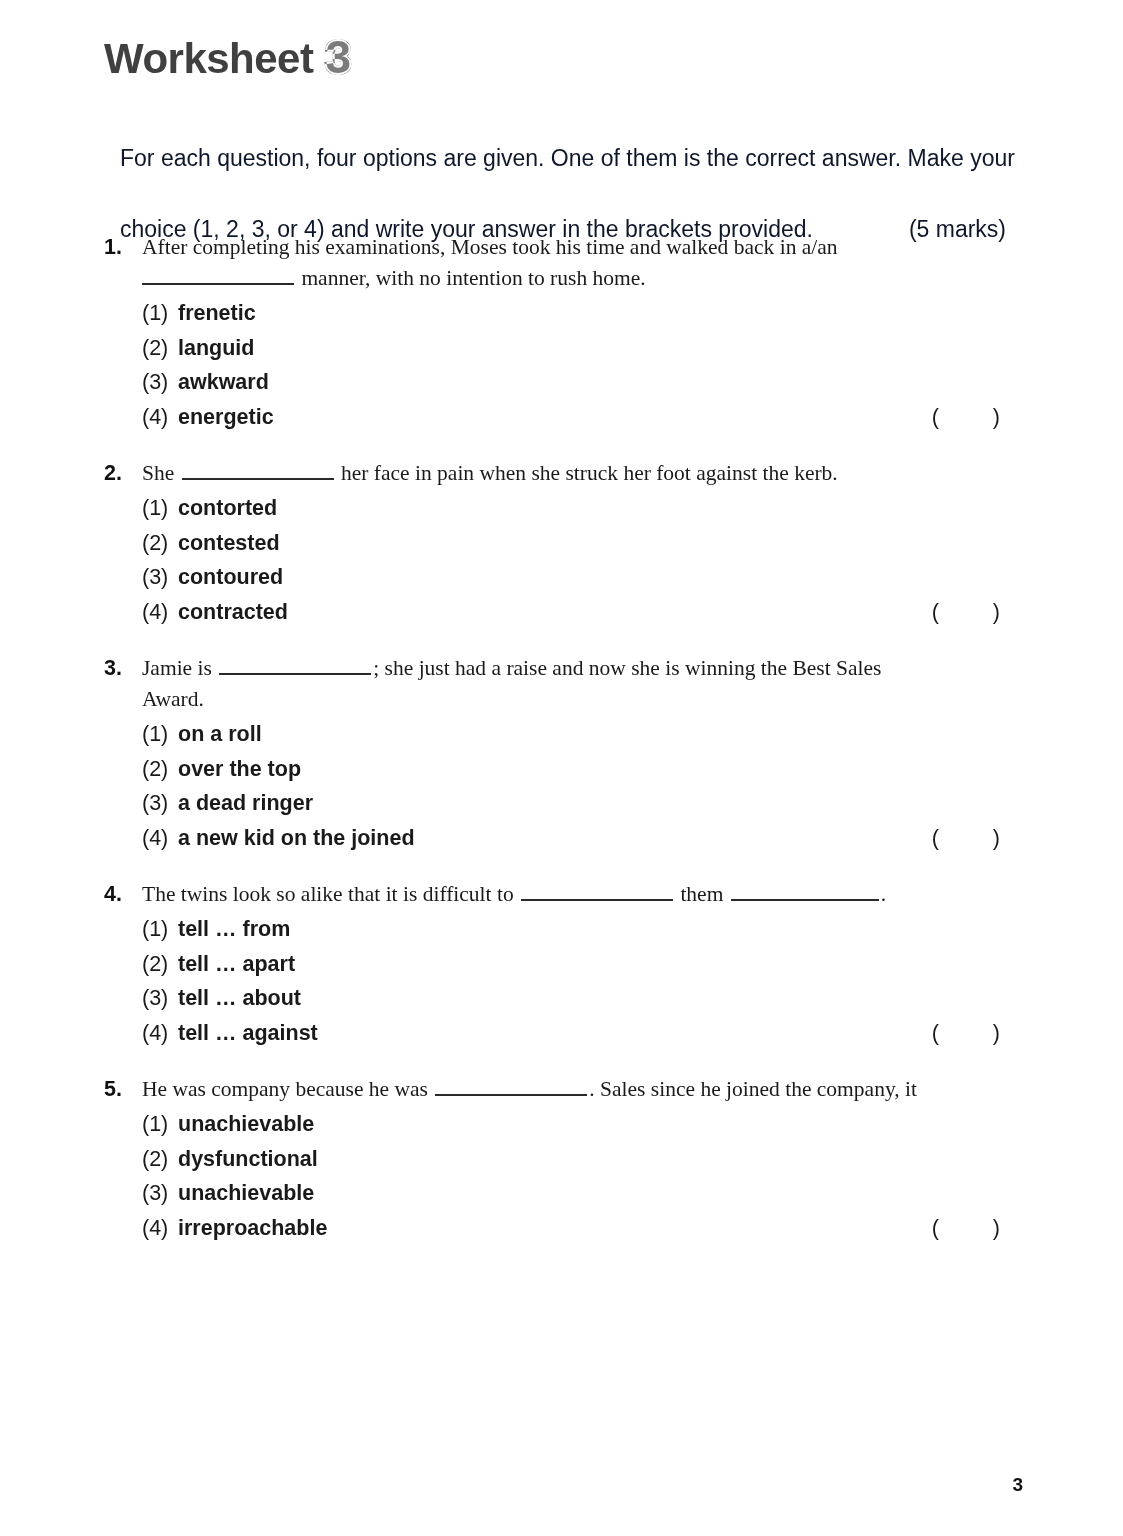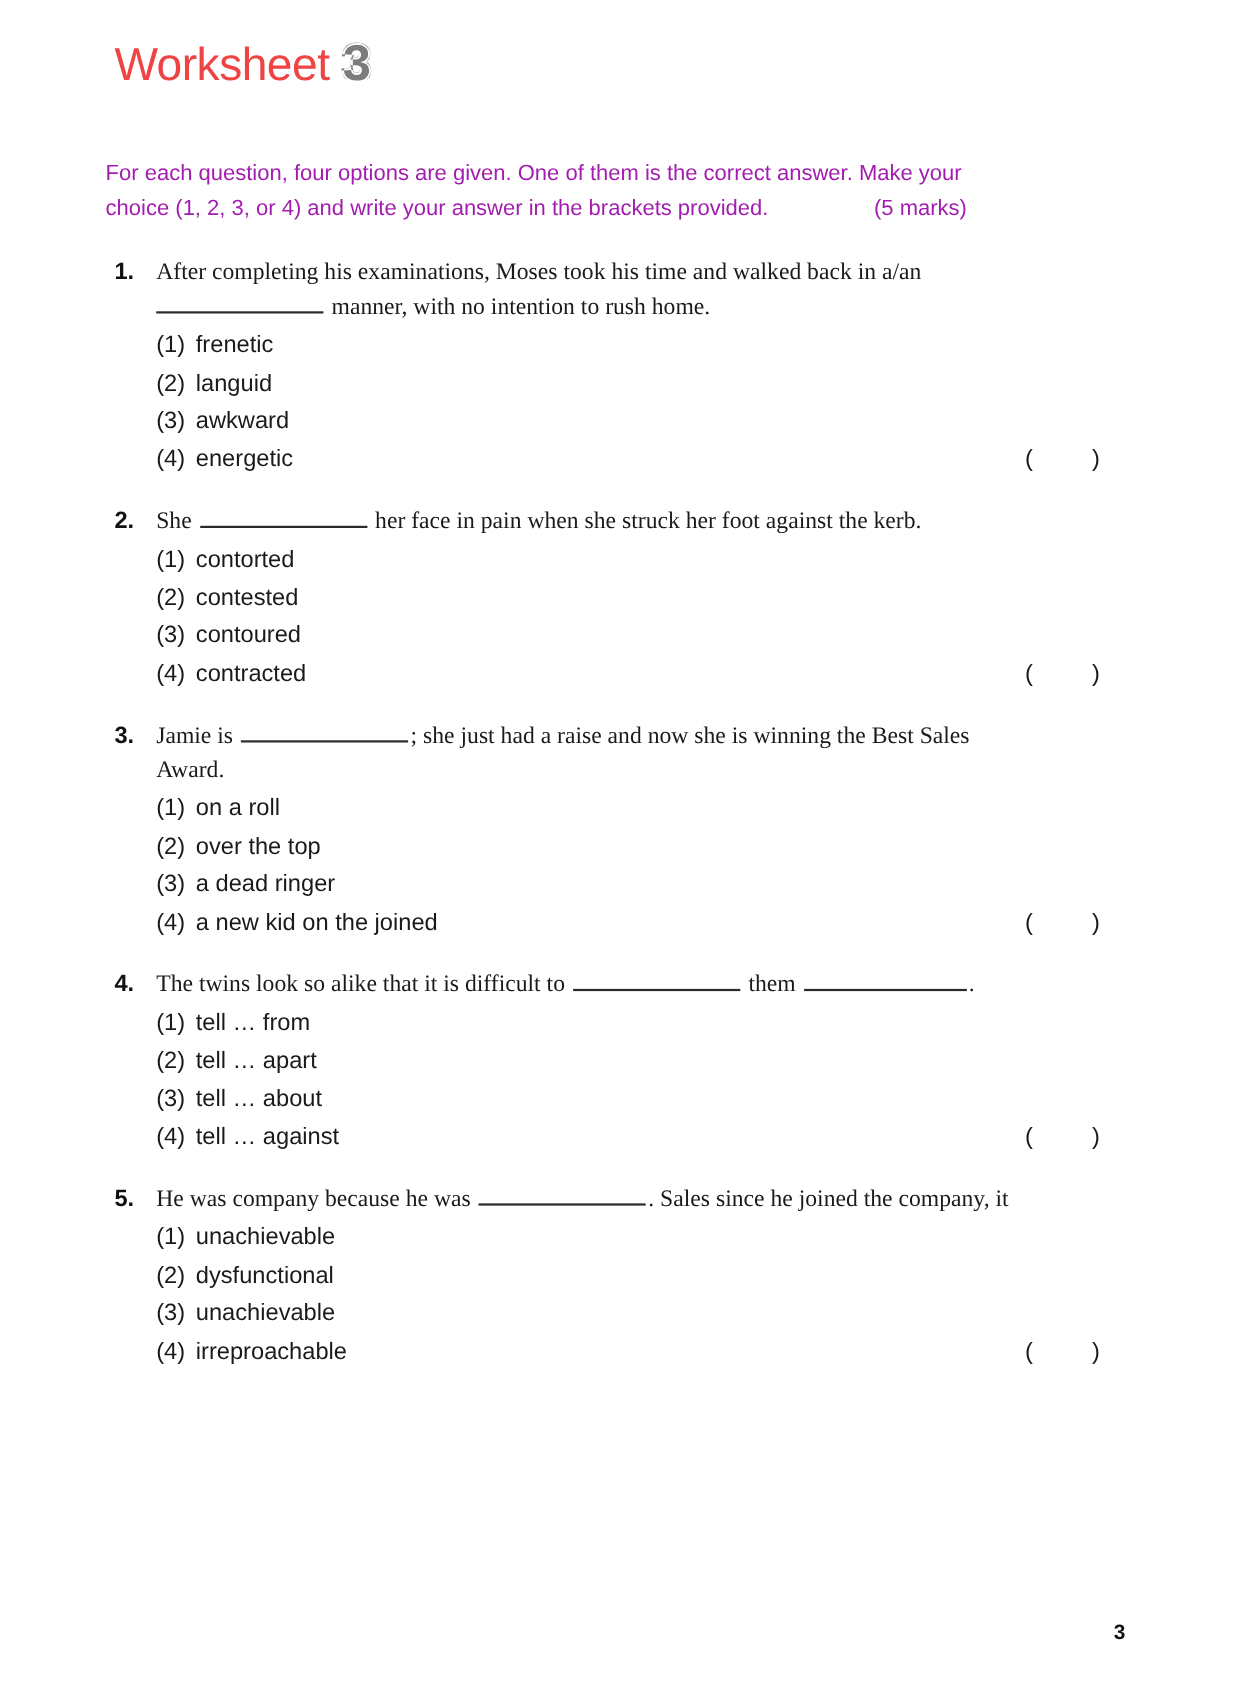--- a/index.html
+++ b/index.html
@@ -26,23 +26,23 @@
   .header {
     position: absolute;
     left: 104px;
     top: 36px;
     display: flex;
     align-items: center;
     gap: 10px;
   }
   .worksheet-word {
     font-size: 42px;
-    font-weight: 400;
+    font-weight: 700;
     letter-spacing: -0.5px;
-    color: #ef4444;
+    color: #404040;
     line-height: 1;
   }
   .worksheet-num {
     position: relative;
     font-size: 46px;
     font-weight: 700;
     line-height: 1;
     color: #7c7c7c;
     -webkit-text-stroke: 4px #7c7c7c;
     paint-order: stroke fill;
@@ -51,34 +51,35 @@
       -2px 0 0 #ffffff,
        0 2px 0 #ffffff,
        0 -2px 0 #ffffff;
     padding: 0 2px;
     transform: translateY(-2px);
   }
 
   
   .instructions {
     position: absolute;
-    left: 96px;
+    left: 120px;
     top: 143px;
     width: 912px;
-    font-size: 20px;
+    font-size: 23px;
     line-height: 31px;
-    color: #a21caf;
+    color: #0f172a;
   }
   .instr-line {
     display: block;
     white-space: nowrap;
   }
   .marks {
     display: inline-block;
     margin-left: 96px;
+    margin-top: 40px;
   }
 
   
   .questions {
     position: absolute;
     left: 104px;
     top: 232px;
     width: 916px;
   }
   .question {
@@ -130,20 +131,21 @@
     font-size: 21.5px;
     line-height: 34.5px;
     color: #1a1a1a;
   }
   .opt-num {
     flex: 0 0 36px;
     width: 36px;
   }
   .opt-text {
     flex: 1 1 auto;
+    font-weight: bold;
   }
   .answer-bracket {
     position: absolute;
     right: 6px;
     top: 0;
     font-size: 21.5px;
     line-height: 34.5px;
     letter-spacing: 14px;
     color: #1a1a1a;
     white-space: pre;

